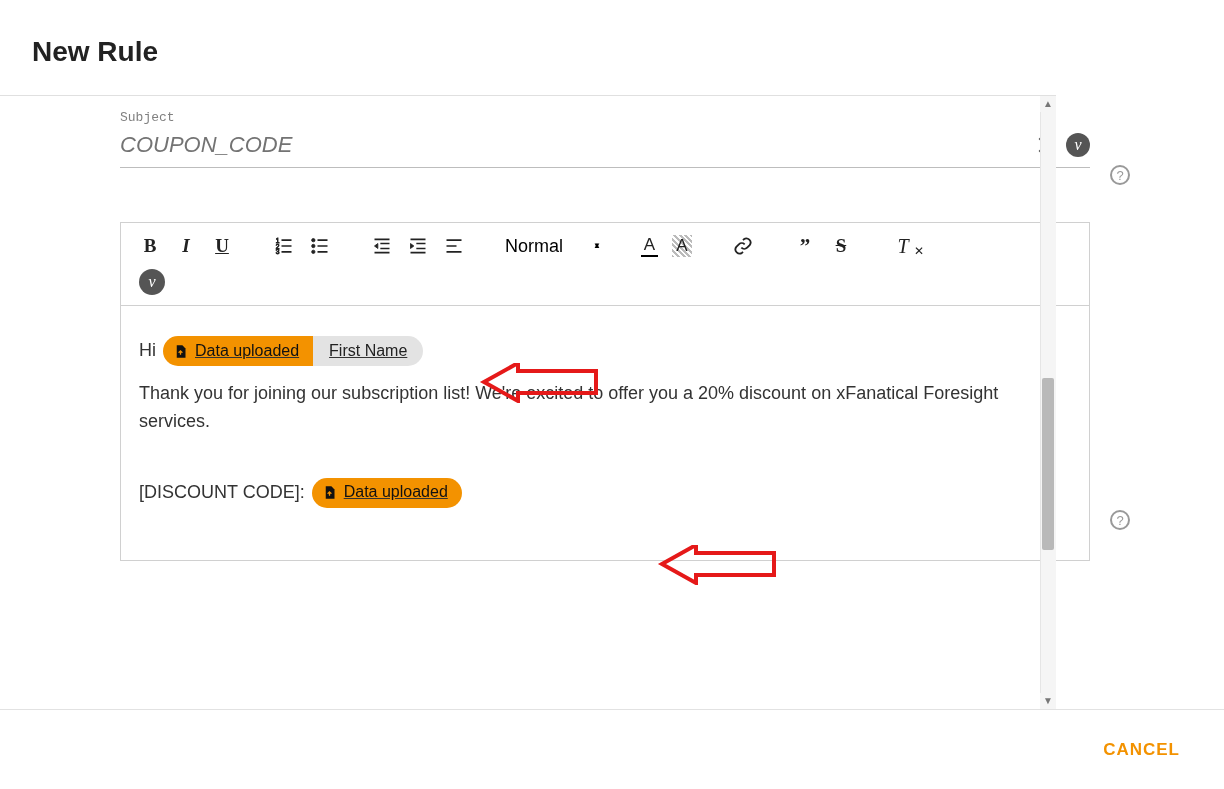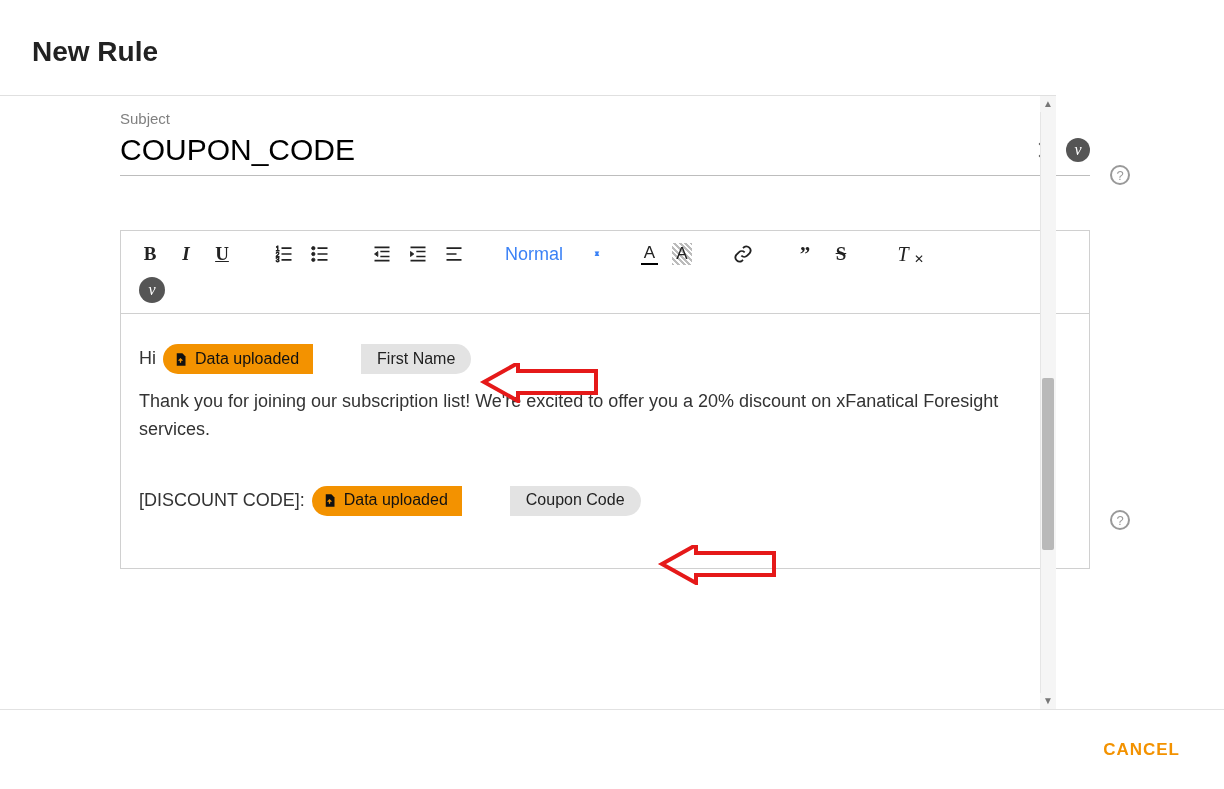--- a/index.html
+++ b/index.html
@@ -72,34 +72,36 @@
   }
 
   .content-inner {
     position: absolute;
     left: 120px;
     top: 14px;
     width: 970px;
   }
 
   .subject-label {
-    font-size: 15px;
+    font-size: 13px;
     color: #808080;
     margin-bottom: 6px;
+    font-family: Liberation Mono, monospace;
   }
   .subject-row {
     display: flex;
     align-items: center;
     border-bottom: 1px solid #bdbdbd;
     padding-bottom: 8px;
   }
   .subject-value {
     flex: 1;
-    font-size: 30px;
-    color: #000000;
+    font-size: 22px;
+    color: #737373;
+    font-style: italic;
   }
   .subject-clear {
     width: 28px; height: 28px;
     display: flex; align-items: center; justify-content: center;
     margin-right: 6px;
     cursor: pointer;
     color: #555;
   }
   .v-badge {
     width: 24px; height: 24px;
@@ -153,21 +155,21 @@
     cursor: pointer;
   }
   .tb-btn svg { width: 20px; height: 20px; stroke: #222; fill: #222; }
   .tb-bold { font-weight: 900; font-size: 19px; font-family: "Times New Roman", serif; }
   .tb-italic { font-style: italic; font-weight: 700; font-size: 19px; font-family: "Times New Roman", serif; }
   .tb-underline { text-decoration: underline; font-size: 19px; font-weight: 700; font-family: "Times New Roman", serif; }
   .tb-strike { text-decoration: line-through; font-weight: 700; font-family: "Times New Roman", serif; font-size: 19px; }
   .tb-quote { font-weight: 900; font-size: 21px; font-family: Georgia, serif; }
   .tb-format {
     display: flex; align-items: center;
-    font-size: 18px; color: #3b82f6;
+    font-size: 18px; color: #000000;
     gap: 30px;
     cursor: pointer;
   }
   .tb-sort {
     display: flex; flex-direction: column; line-height: 0;
     font-size: 8px;
   }
   .tb-textcolor {
     font-size: 17px;
     position: relative;
@@ -208,38 +210,38 @@
 
   .chip {
     display: inline-flex;
     align-items: center;
     vertical-align: middle;
     border-radius: 18px;
     overflow: hidden;
     font-size: 16px;
     height: 30px;
     margin: 0 2px;
+    text-decoration: underline;
   }
   .chip-left {
     background: #f39200;
     color: #111;
     padding: 0 14px 0 10px;
     display: flex;
     align-items: center;
     gap: 7px;
     height: 100%;
   }
   .chip-left svg { width: 15px; height: 15px; fill:#111; }
   .chip-right {
     background: #e3e3e3;
     color: #222;
     padding: 0 16px;
     display: flex; align-items: center;
     height: 100%;
-    margin-left: 48px;
   }
 
   .red-arrow {
     position: absolute;
     pointer-events: none;
   }
   .red-box {
     position: absolute;
     border: 4px solid #e51919;
     pointer-events: none;
@@ -408,21 +410,20 @@
           <p>
             <span>[DISCOUNT CODE]: </span>
             <span class="chip">
               <span class="chip-left">
                 <svg viewBox="0 0 24 24">
                     <path d="M6 2h9l5 5v15H6z" fill="#111"></path>
                     <path d="M12 17v-6M9 14l3-3 3 3" stroke="#f39200" stroke-width="2" fill="none"></path>
                   </svg>
                 <span>Data uploaded</span>
               </span>
-              <span class="chip-right">Coupon Code</span>
             </span>
           </p>
           <div class="spacer-p"></div>
           <div class="spacer-p"></div>
         </div>
       </div>
 
       <div class="help-circle help-body">
         <span>?</span>
       </div>

